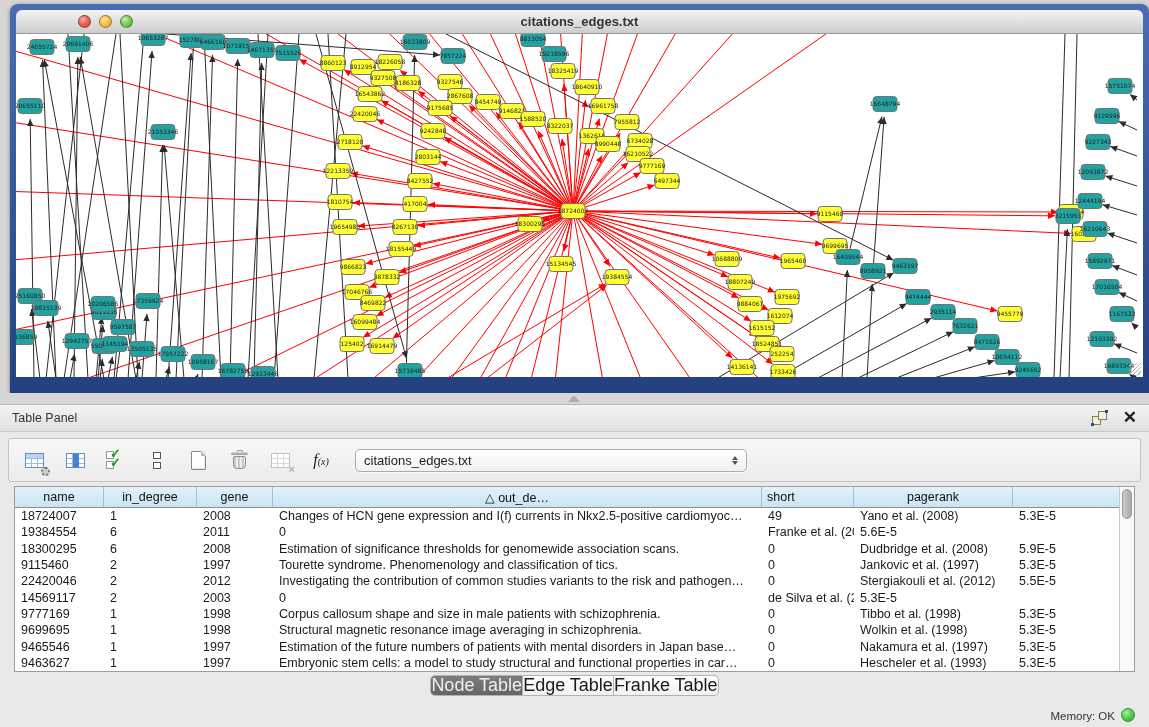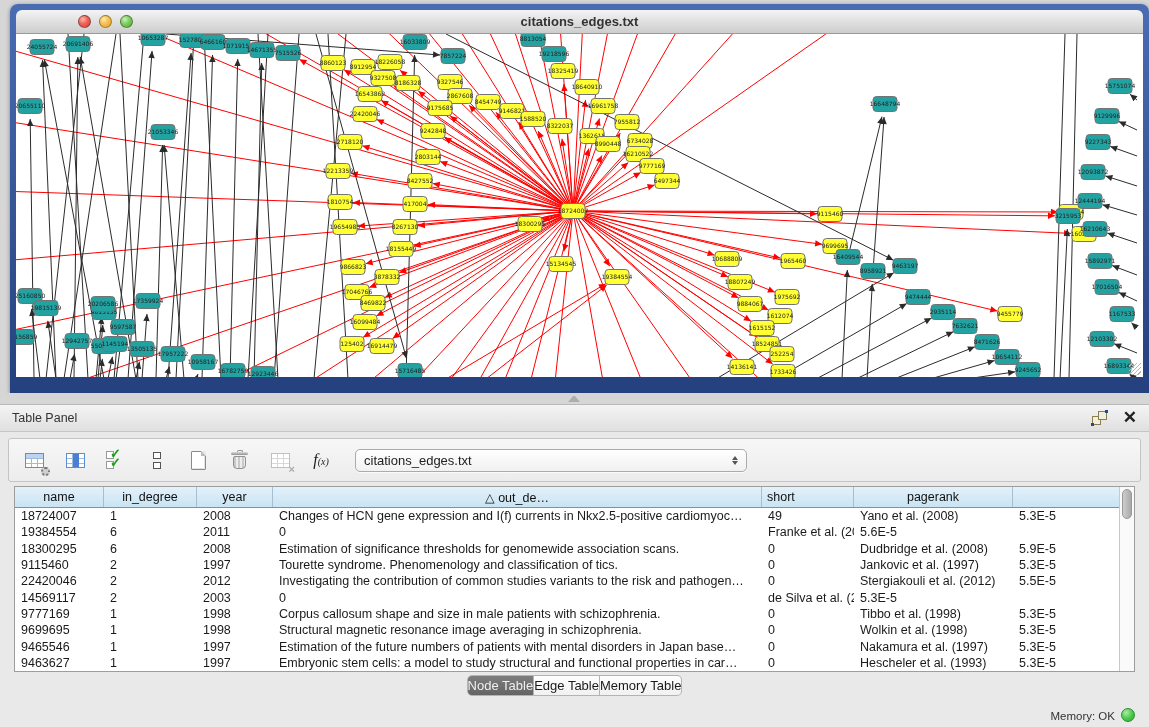--- a/index.html
+++ b/index.html
@@ -108,21 +108,21 @@
   .hc:nth-child(6), .c:nth-child(6) { width:159px; }
   .hc:nth-child(7), .c:nth-child(7) { flex:1; }
   .hc:nth-child(5) { justify-content:flex-start; padding-left:5px; }
   .hc:nth-child(7) { border-right:none; }
   .vscroll { width:15px; border-left:1px solid #c9c9c9; background:#fafafa; position:relative; flex:none; }
   .vscroll .thumb { position:absolute; left:2px; top:2px; width:10px; height:30px; border-radius:6px;
      background:linear-gradient(90deg,#cdcdcd,#a9a9a9); border:1px solid #999; }
 
   
   .tabs { position:absolute; left:0; right:0; top:270px; display:flex; justify-content:center; }
-  .tab { height:21px; font-size:13px; display:flex; align-items:center; padding:0 0;
+  .tab { height:21px; font-size:18px; display:flex; align-items:center; padding:0 0;
      background:linear-gradient(#fefefe,#f1f1f1); border:1px solid #b3b3b3; border-left:none; color:#1a1a1a; cursor:pointer; }
   .tab:first-child { border-radius:5px 0 0 5px; border-left:1px solid #b3b3b3; }
   .tab:last-child { border-radius:0 5px 5px 0; }
   .tab.selected { background:linear-gradient(#7d7d7d,#646464); color:#efefef; }
 
   .statusbar { position:absolute; right:14px; bottom:5px; display:flex; align-items:flex-end; gap:6px; }
   .mem-label { font-size:11.5px; color:#333; }
   .mem-dot { width:14px; height:14px; border-radius:50%; border:1px solid #2e8b3a;
      background:radial-gradient(circle at 35% 30%, #a9eda0, #49c749 55%, #2fae2f); }
 </style>
@@ -943,21 +943,21 @@
           <i class="dn"></i>
         </span>
     </div>
   </div>
 
   <div class="grid-wrap">
     <div class="grid">
       <div class="g-head" id="ghead">
           <div class="hc">name</div>
           <div class="hc">in_degree</div>
-          <div class="hc">year</div>
+          <div class="hc">gene</div>
           <div class="hc">△ out_de…</div>
           <div class="hc">short</div>
           <div class="hc">pagerank</div>
         </div>
       <div class="g-body" id="gbody">
           <div class="g-row">
             <div class="c">18724007</div>
             <div class="c">1</div>
             <div class="c">2008</div>
             <div class="c">Changes of HCN gene expression and I(f) currents in Nkx2.5-positive cardiomyoc…</div>
@@ -1047,20 +1047,20 @@
         </div>
     </div>
     <div class="vscroll">
         <div class="thumb"></div>
       </div>
   </div>
 
   <div class="tabs">
     <div class="tab selected">Node Table</div>
     <div class="tab">Edge Table</div>
-    <div class="tab">Memory Table</div>
+    <div class="tab">Franke Table</div>
   </div>
 
   <div class="statusbar">
     <span class="mem-label">Memory: OK</span>
     <span class="mem-dot"></span>
   </div>
 </div>
 
 </body></html>

